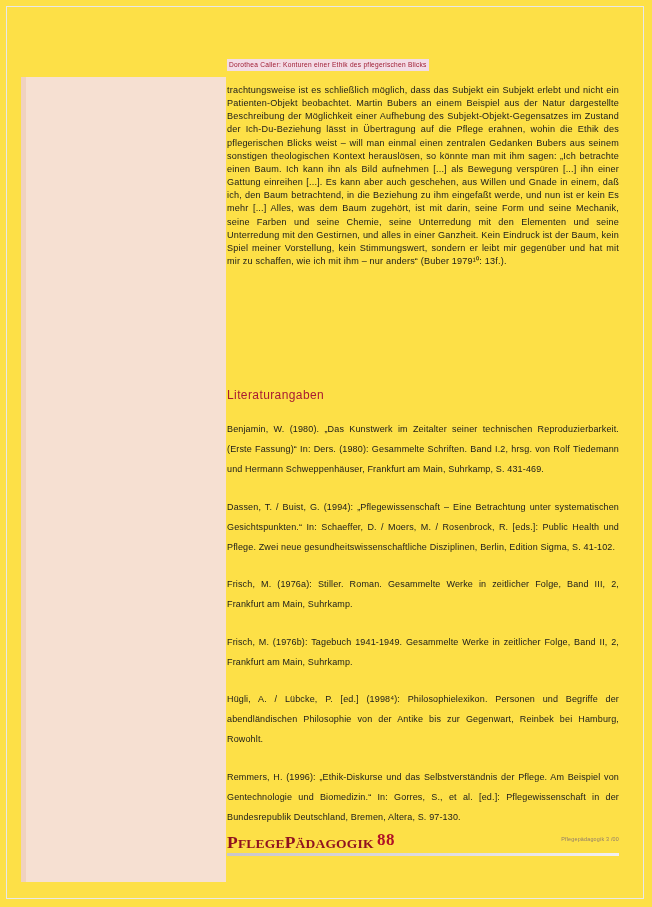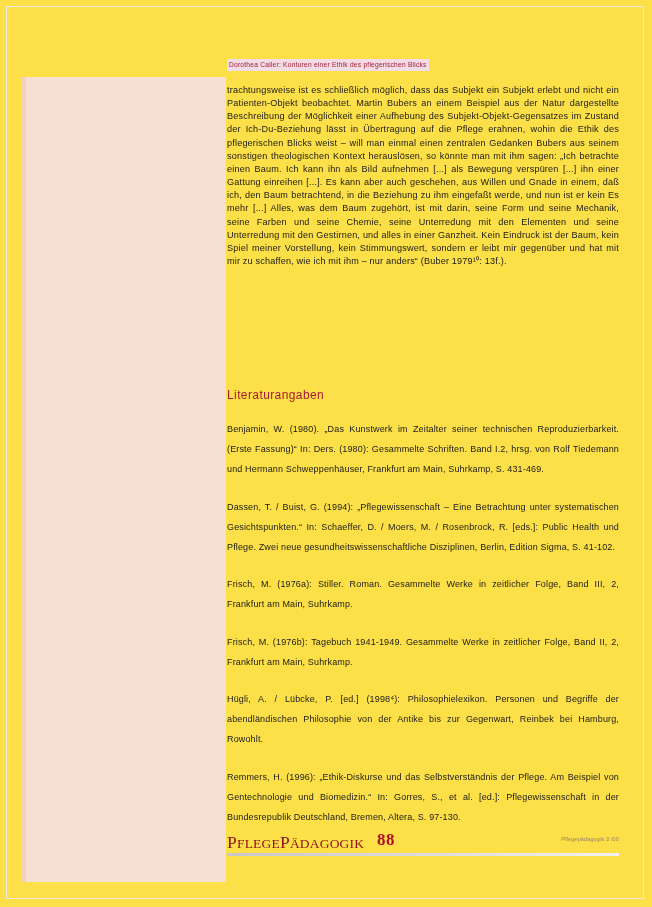--- a/index.html
+++ b/index.html
@@ -120,21 +120,21 @@
     width: 392px;
     height: 30px;
   }
   #footer-brand {
     position: absolute;
     left: 0;
     top: 0;
     white-space: nowrap;
     font-family: "Liberation Serif", serif;
     color: #8f1220;
-    font-weight: normal;
+    font-weight: bold;
     letter-spacing: 0.2px;
   }
   #footer-brand .cap {
     font-size: 17.5px;
   }
   #footer-brand .rest {
     font-size: 13.5px;
   }
   #footer-page {
     position: absolute;

